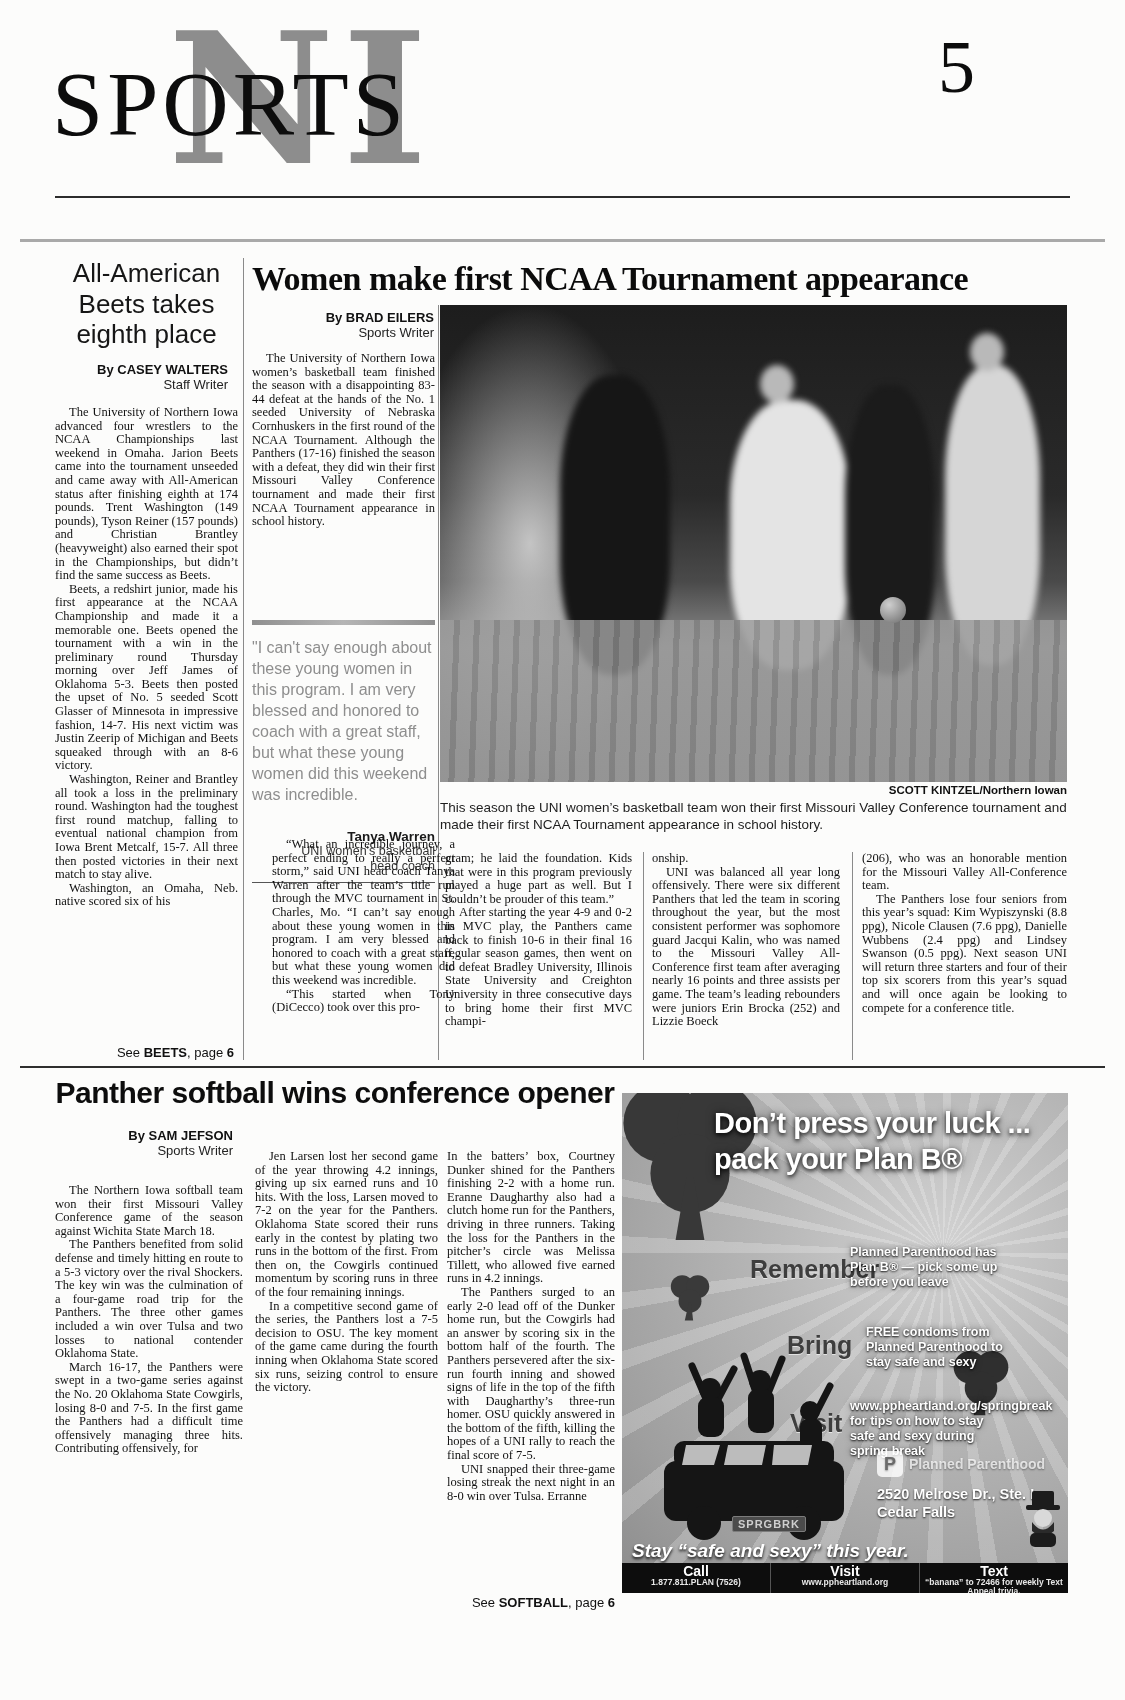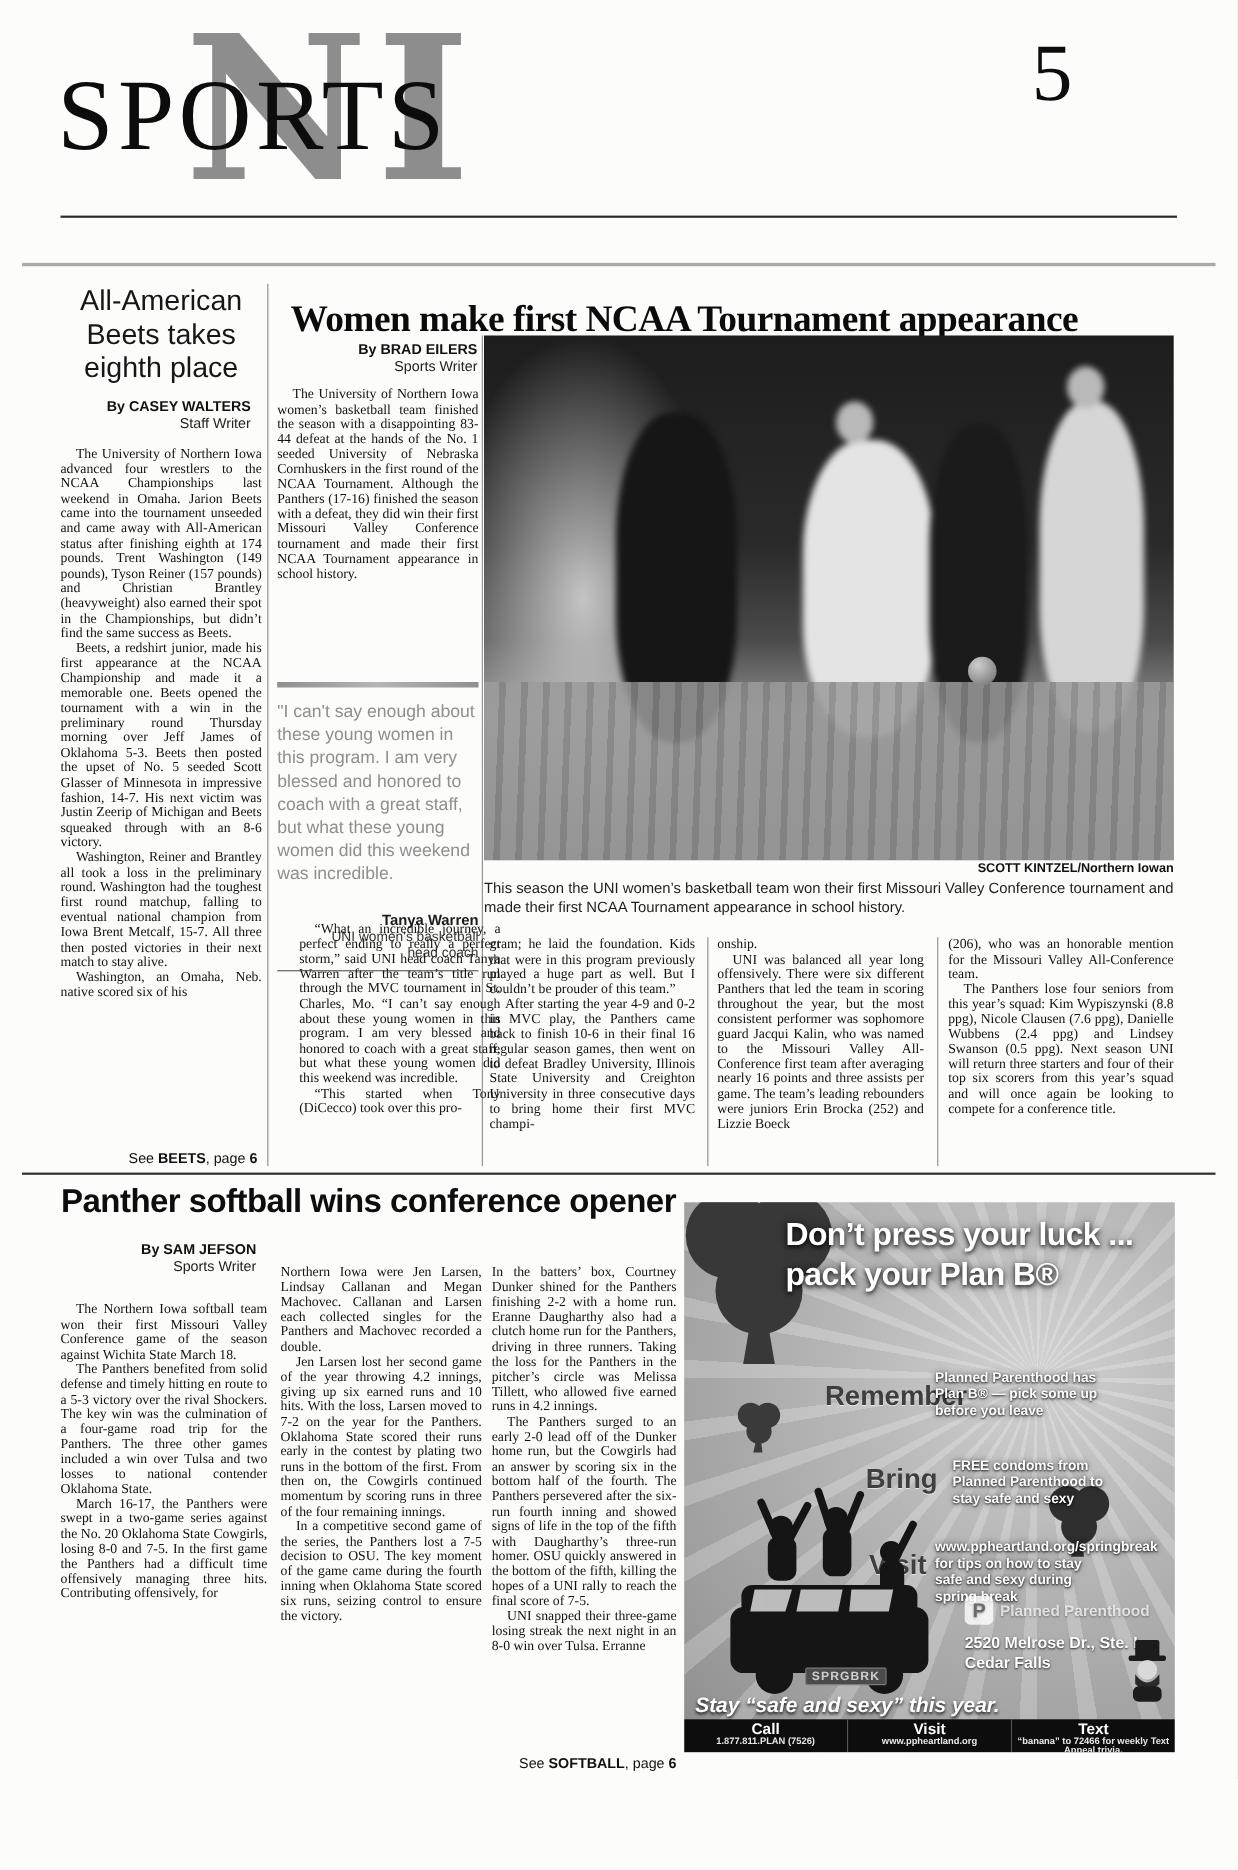--- a/index.html
+++ b/index.html
@@ -147,21 +147,21 @@
       <span>See </span><b>BEETS</b><span>, page </span><b>6</b>
     </div>
   </article>
 
   <div class="v-rule" style="left:243px;top:258px;height:802px;"></div>
   <div class="v-rule" style="left:438px;top:305px;height:755px;"></div>
   <div class="v-rule" style="left:643px;top:852px;height:208px;"></div>
   <div class="v-rule" style="left:852px;top:852px;height:208px;"></div>
 
   <article>
-    <h1 class="main-head" style="margin:12px;">Women make first NCAA Tournament appearance</h1>
+    <h1 class="main-head" style="margin:0;">Women make first NCAA Tournament appearance</h1>
     <div class="byline main-byline">
       <div class="by">By BRAD EILERS</div>
       <div class="role">Sports Writer</div>
     </div>
 
     <div class="col body-copy ncaa-col1">
       <p>The University of Northern Iowa women’s basketball team finished the season with a disappointing 83-44 defeat at the hands of the No. 1 seeded University of Nebraska Cornhuskers in the first round of the NCAA Tournament. Although the Panthers (17-16) finished the season with a defeat, they did win their first Missouri Valley Conference tournament and made their first NCAA Tournament appearance in school history.</p>
     </div>
 
     <figure class="photo" style="margin:0;">
@@ -216,21 +216,20 @@
         <div class="by">By SAM JEFSON</div>
         <div class="role">Sports Writer</div>
       </div>
       <div class="body-copy">
         <p>The Northern Iowa softball team won their first Missouri Valley Conference game of the season against Wichita State March 18.</p>
         <p>The Panthers benefited from solid defense and timely hitting en route to a 5-3 victory over the rival Shockers. The key win was the culmination of a four-game road trip for the Panthers. The three other games included a win over Tulsa and two losses to national contender Oklahoma State.</p>
         <p>March 16-17, the Panthers were swept in a two-game series against the No. 20 Oklahoma State Cowgirls, losing 8-0 and 7-5. In the first game the Panthers had a difficult time offensively managing three hits. Contributing offensively, for</p>
       </div>
     </div>
     <div class="col body-copy soft-col2">
-      <p style="text-indent:0;">Northern Iowa were Jen Larsen, Lindsay Callanan and Megan Machovec. Callanan and Larsen each collected singles for the Panthers and Machovec recorded a double.</p>
       <p>Jen Larsen lost her second game of the year throwing 4.2 innings, giving up six earned runs and 10 hits. With the loss, Larsen moved to 7-2 on the year for the Panthers. Oklahoma State scored their runs early in the contest by plating two runs in the bottom of the first. From then on, the Cowgirls continued momentum by scoring runs in three of the four remaining innings.</p>
       <p>In a competitive second game of the series, the Panthers lost a 7-5 decision to OSU. The key moment of the game came during the fourth inning when Oklahoma State scored six runs, seizing control to ensure the victory.</p>
     </div>
     <div class="col body-copy soft-col3">
       <p style="text-indent:0;">In the batters’ box, Courtney Dunker shined for the Panthers finishing 2-2 with a home run. Eranne Daugharthy also had a clutch home run for the Panthers, driving in three runners. Taking the loss for the Panthers in the pitcher’s circle was Melissa Tillett, who allowed five earned runs in 4.2 innings.</p>
       <p>The Panthers surged to an early 2-0 lead off of the Dunker home run, but the Cowgirls had an answer by scoring six in the bottom half of the fourth. The Panthers persevered after the six-run fourth inning and showed signs of life in the top of the fifth with Daugharthy’s three-run homer. OSU quickly answered in the bottom of the fifth, killing the hopes of a UNI rally to reach the final score of 7-5.</p>
       <p>UNI snapped their three-game losing streak the next night in an 8-0 win over Tulsa. Erranne</p>
       <div class="see-note soft-see">
         <span>See </span><b>SOFTBALL</b><span>, page </span><b>6</b>
       </div>

